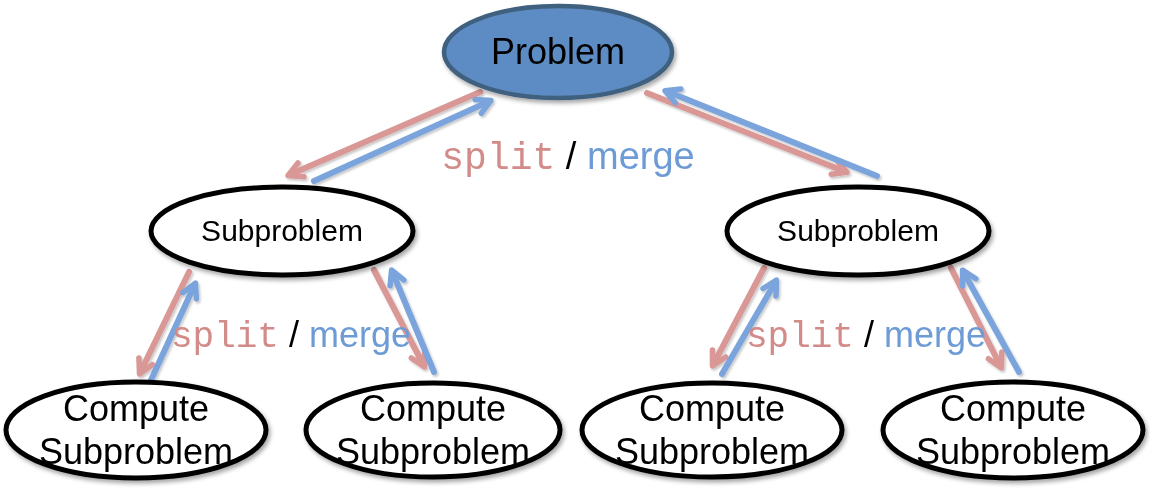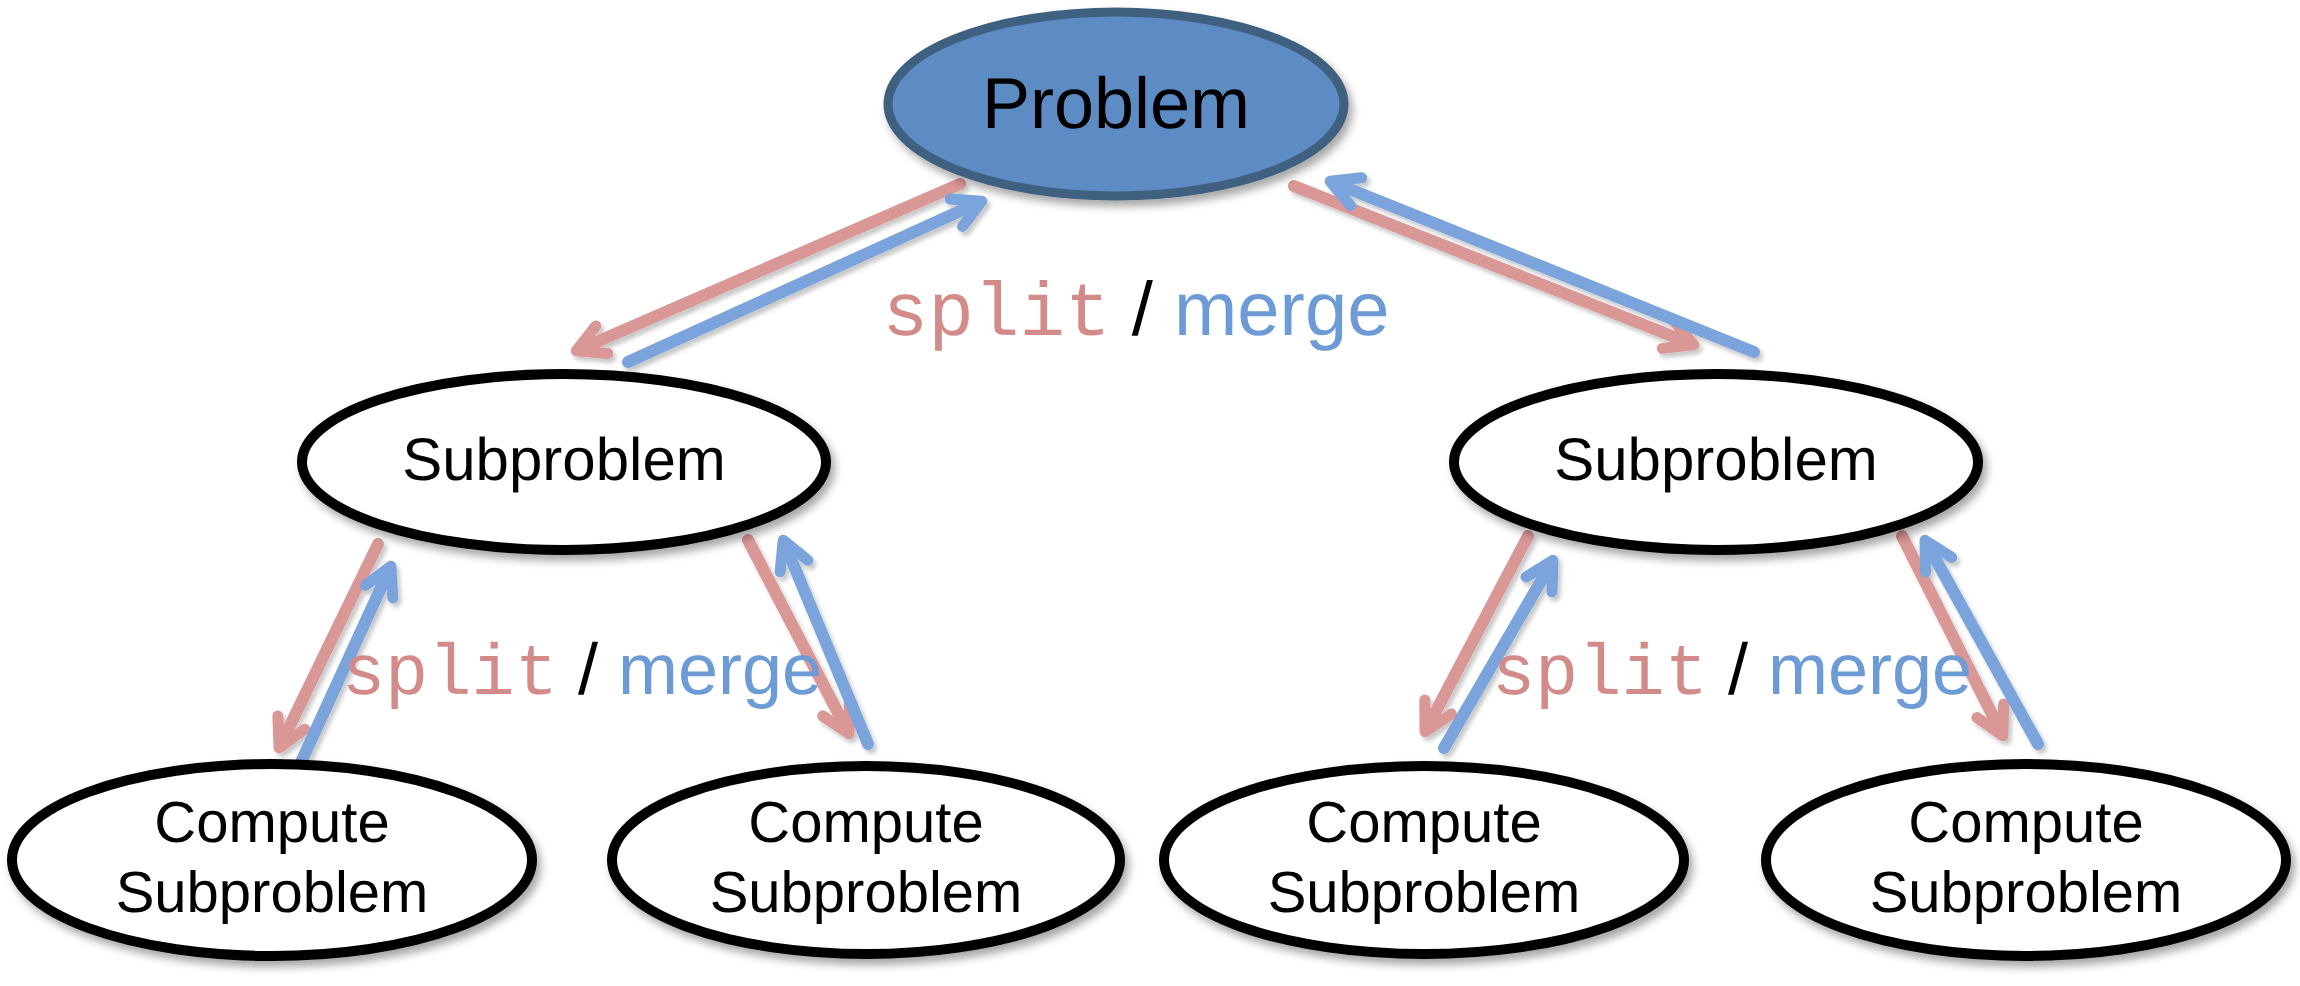--- a/index.html
+++ b/index.html
@@ -41,21 +41,21 @@
   .label {
     position: absolute;
     transform: translate(-50%, -50%);
     white-space: nowrap;
     color: #000000;
     text-align: center;
     user-select: none;
   }
   .label-problem   { font-size: 36px; }
   .label-sub       { font-size: 30px; }
-  .label-compute   { font-size: 29px; line-height: 1.2; white-space: normal; width: 230px; }
+  .label-compute   { font-size: 36px; line-height: 1.2; white-space: normal; width: 230px; }
   .edge-label-top  { font-size: 38px; }
   .edge-label-low  { font-size: 36px; }
   .t-split { color: var(--split-text, #d28b89); font-family: Liberation Mono, monospace; }
   .t-slash { color: var(--slash-black, #000000); }
   .t-merge { color: var(--merge-text, #6d9bd6); }
 </style>
 </head>
 <body>
 
 <div class="stage">

